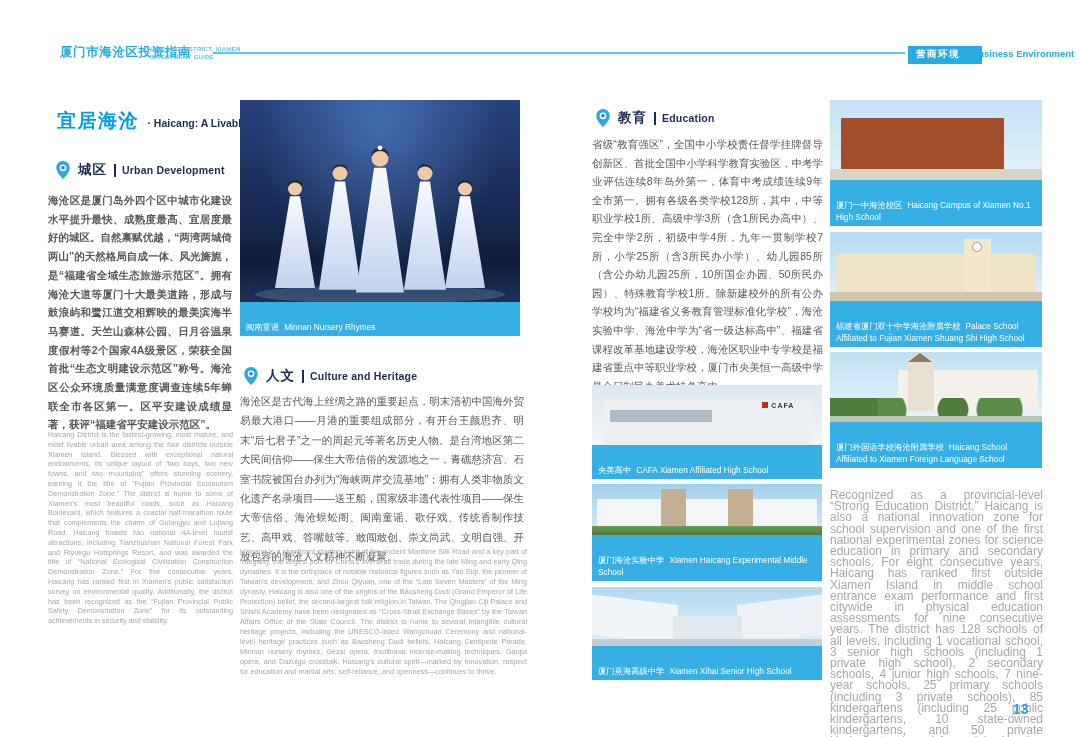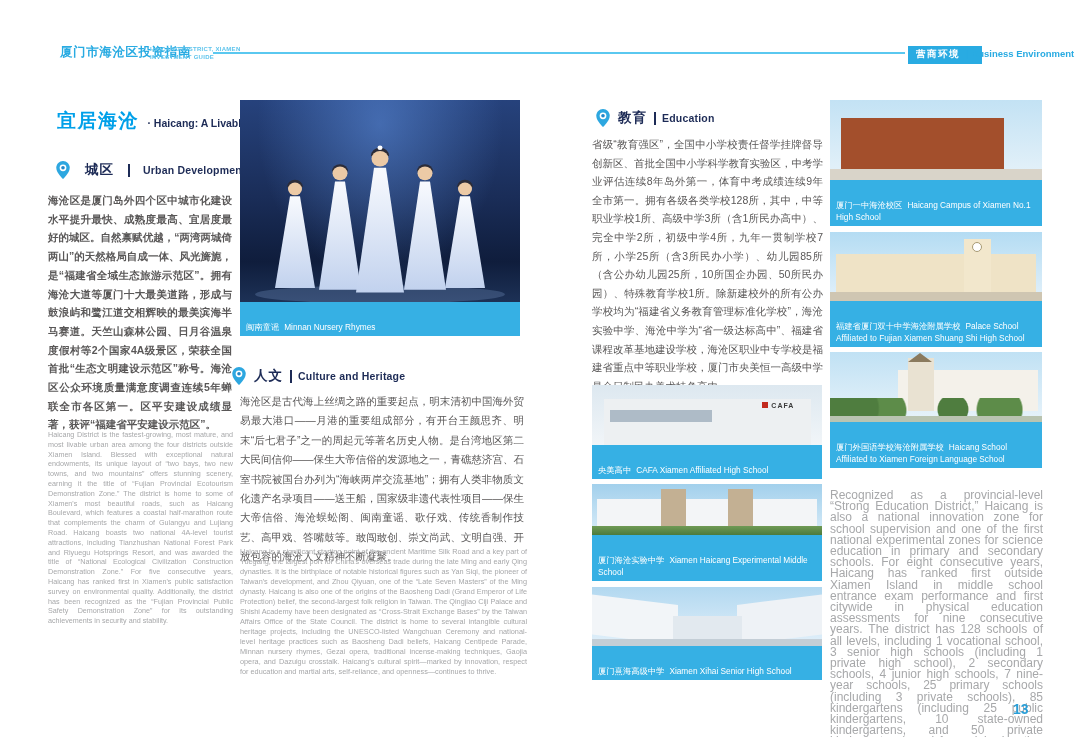--- a/index.html
+++ b/index.html
@@ -17,22 +17,22 @@
   
   .page-title{position:absolute;left:57px;top:108px;white-space:nowrap;}
   .pt-cn{color:#00a0e9;font-size:19px;font-weight:bold;letter-spacing:1.5px;}
   .pt-en{color:#1d2b56;font-size:10.5px;font-weight:bold;margin-left:4px;}
 
   .sec{position:absolute;display:flex;align-items:center;}
   .sec .pin{width:14px;height:18px;margin-right:8px;flex:0 0 auto;}
   .sec-cn{color:#1d2b56;font-size:13.5px;font-weight:bold;letter-spacing:1px;}
   .sec-div{width:2px;height:13px;background:#1d2b56;margin:0 6px 0 7px;}
   .sec-en{color:#1d2b56;font-size:10.5px;font-weight:bold;letter-spacing:.2px;}
-  #sec-urban{left:56px;top:161px;gap:7px;}
-  #sec-culture{left:232px;top:367px;}
+  #sec-urban{left:56px;top:161px;}
+  #sec-culture{left:244px;top:367px;}
   #sec-education{left:596px;top:109px;}
 
   
   .cn{position:absolute;color:#595757;text-align:justify;margin:0;}
   #urban-cn{left:48px;top:191px;width:184px;font-size:10.5px;line-height:18.7px;font-weight:bold;}
   #culture-cn{left:240px;top:392px;width:284px;font-size:10.5px;line-height:19.4px;}
   #edu-cn{left:592px;top:135px;width:231px;font-size:10.5px;line-height:18.6px;}
   .en{position:absolute;color:#a7a8aa;text-align:justify;margin:0;}
   #urban-en{left:48px;top:430px;width:185px;font-size:7.2px;line-height:9.8px;}
   #culture-en{left:240px;top:547px;width:287px;font-size:7.3px;line-height:10px;}

